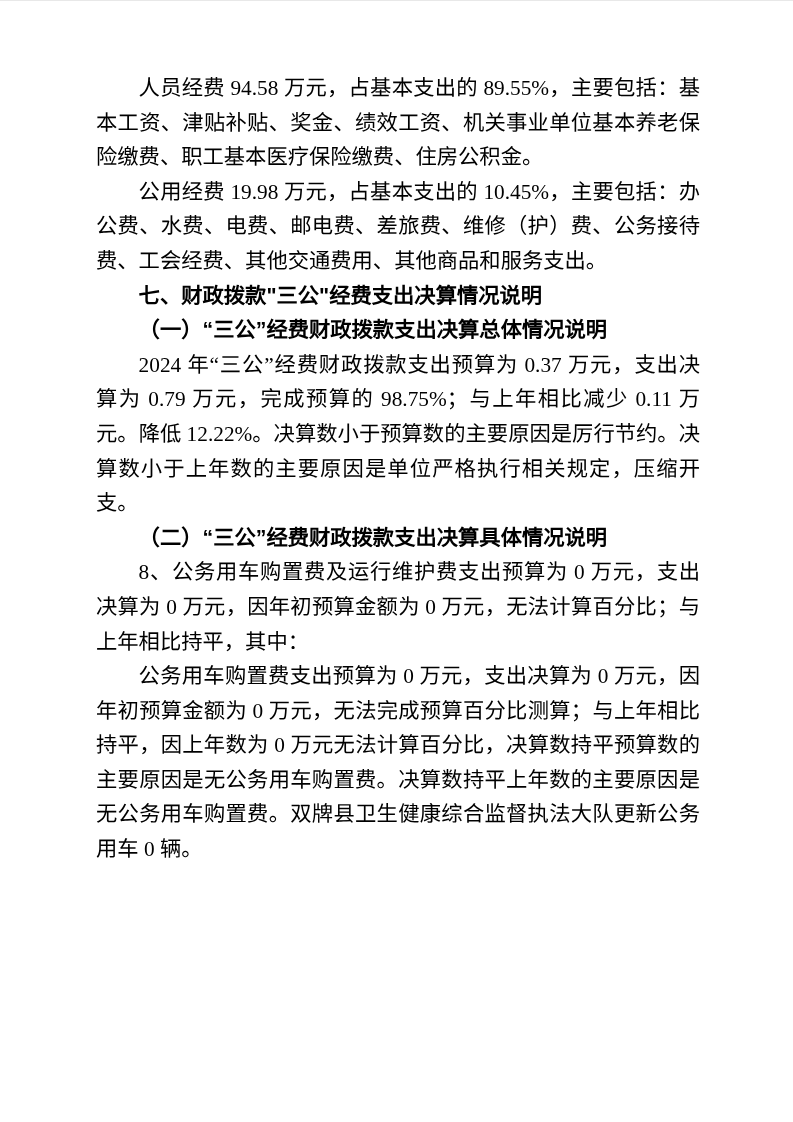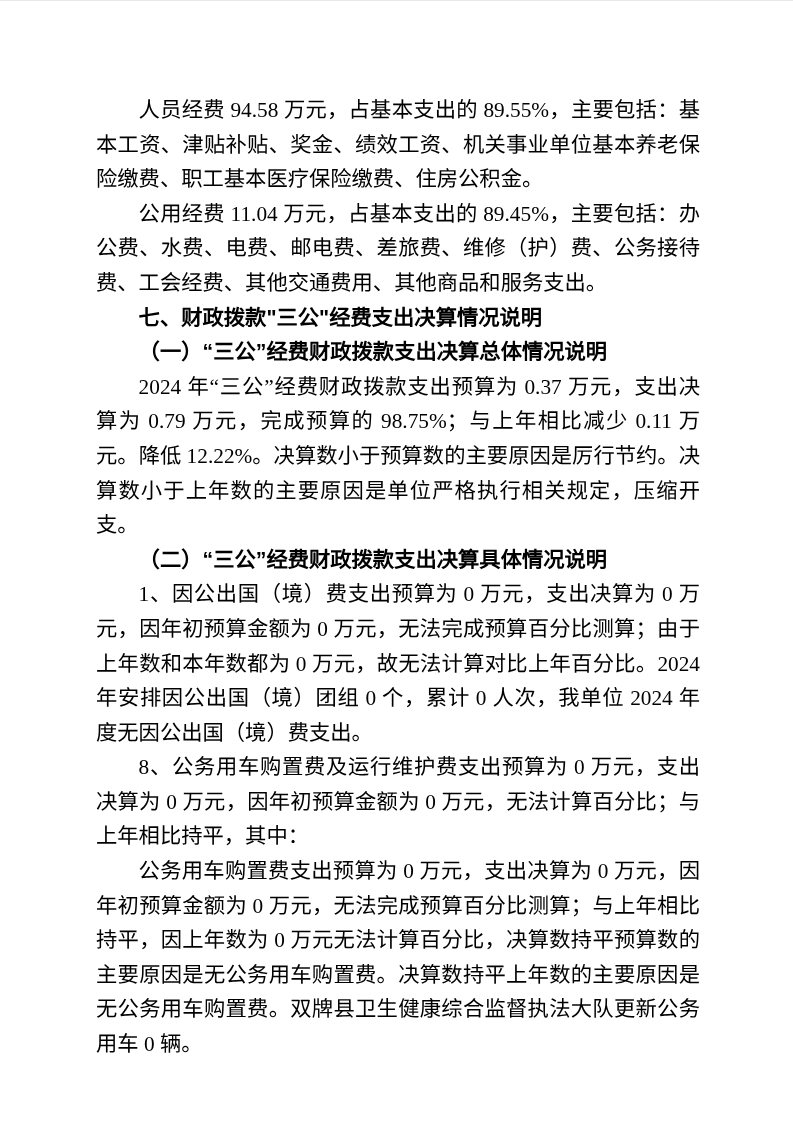--- a/index.html
+++ b/index.html
@@ -6,21 +6,21 @@
     margin: 0;
     padding: 0;
     background: #ffffff;
   }
   .page {
     position: relative;
     width: 793px;
     height: 1122px;
     background: #ffffff;
     box-sizing: border-box;
-    padding: 92px 93px 0 96px;
+    padding: 70px 93px 0 96px;
     overflow: hidden;
     border-top: 1px solid #e8e8e8;
   }
   .doc {
     width: 604px;
     color: #000000;
     font-family: "Liberation Serif", "DejaVu Serif", serif;
     font-size: 21.3px;
     line-height: 34.6px;
     text-align: justify;
@@ -36,22 +36,21 @@
     font-weight: 700;
     text-align: left;
   }
 </style>
 </head>
 <body>
 
 <div class="page">
   <div class="doc">
     <p class="body">人员经费 94.58 万元，占基本支出的 89.55%，主要包括：基本工资、津贴补贴、奖金、绩效工资、机关事业单位基本养老保险缴费、职工基本医疗保险缴费、住房公积金。</p>
-    <p class="body">公用经费 11.04 万元，占基本支出的 89.45%，主要包括：办公费、水费、电费、邮电费、差旅费、维修（护）费、公务接待费、工会经费、其他交通费用、其他商品和服务支出。</p>
+    <p class="body">公用经费 19.98 万元，占基本支出的 10.45%，主要包括：办公费、水费、电费、邮电费、差旅费、维修（护）费、公务接待费、工会经费、其他交通费用、其他商品和服务支出。</p>
     <p class="heading">七、财政拨款"三公"经费支出决算情况说明</p>
     <p class="heading">（一）“三公”经费财政拨款支出决算总体情况说明</p>
     <p class="body">2024 年“三公”经费财政拨款支出预算为 0.37 万元，支出决算为 0.79 万元，完成预算的 98.75%；与上年相比减少 0.11 万元。降低 12.22%。决算数小于预算数的主要原因是厉行节约。决算数小于上年数的主要原因是单位严格执行相关规定，压缩开支。</p>
     <p class="heading">（二）“三公”经费财政拨款支出决算具体情况说明</p>
-    <p class="body">1、因公出国（境）费支出预算为 0 万元，支出决算为 0 万元，因年初预算金额为 0 万元，无法完成预算百分比测算；由于上年数和本年数都为 0 万元，故无法计算对比上年百分比。2024 年安排因公出国（境）团组 0 个，累计 0 人次，我单位 2024 年度无因公出国（境）费支出。</p>
     <p class="body">8、公务用车购置费及运行维护费支出预算为 0 万元，支出决算为 0 万元，因年初预算金额为 0 万元，无法计算百分比；与上年相比持平，其中：</p>
     <p class="body">公务用车购置费支出预算为 0 万元，支出决算为 0 万元，因年初预算金额为 0 万元，无法完成预算百分比测算；与上年相比持平，因上年数为 0 万元无法计算百分比，决算数持平预算数的主要原因是无公务用车购置费。决算数持平上年数的主要原因是无公务用车购置费。双牌县卫生健康综合监督执法大队更新公务用车 0 辆。</p>
   </div>
 </div>
 
 </body></html>

